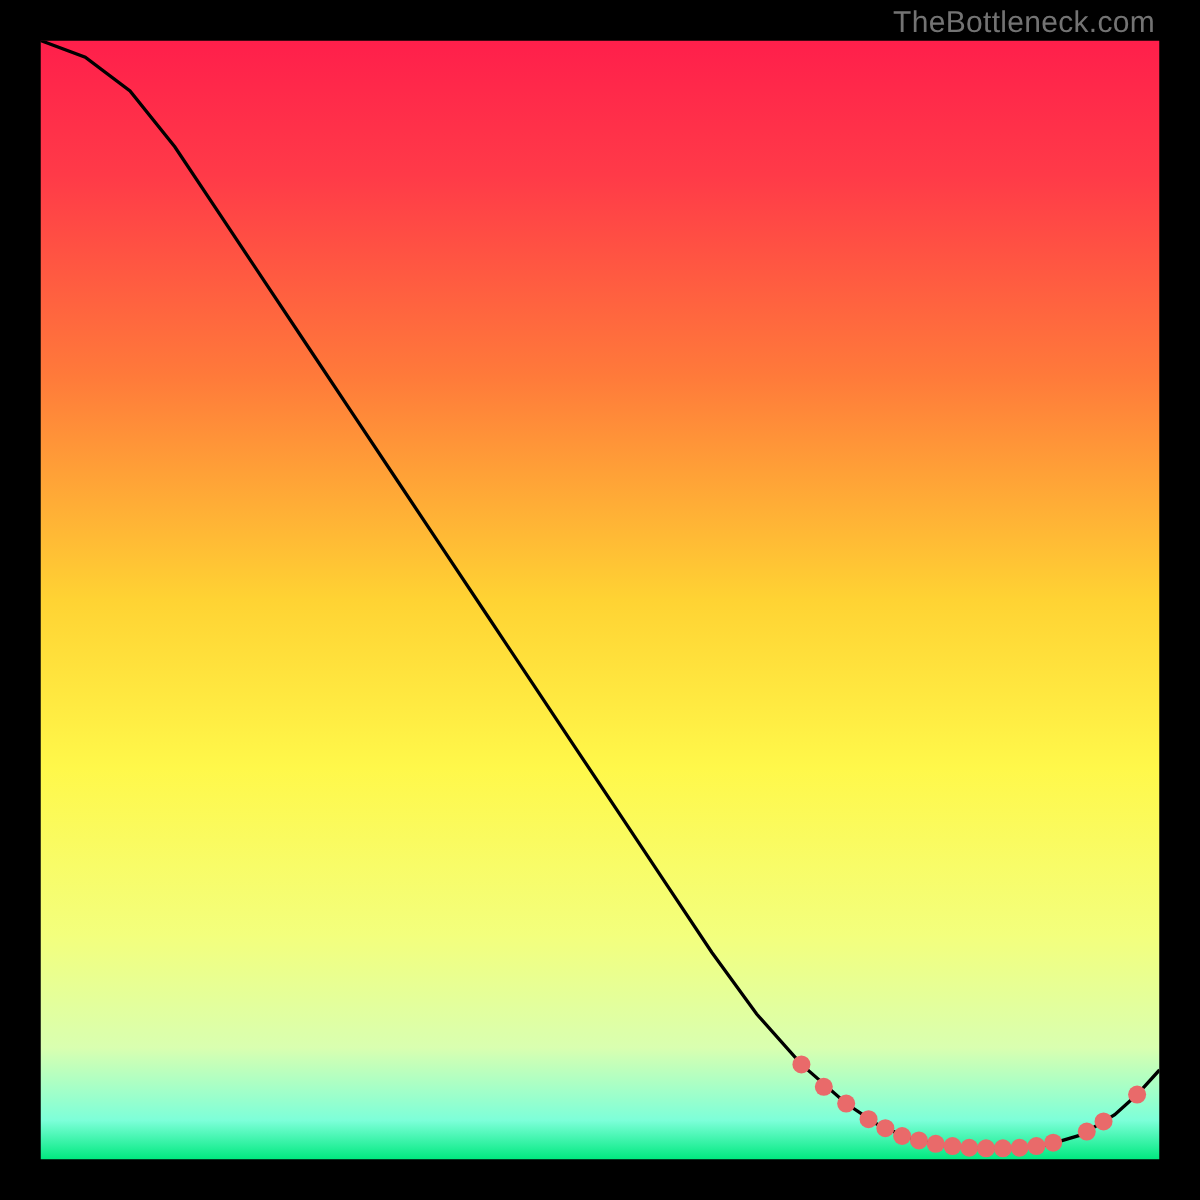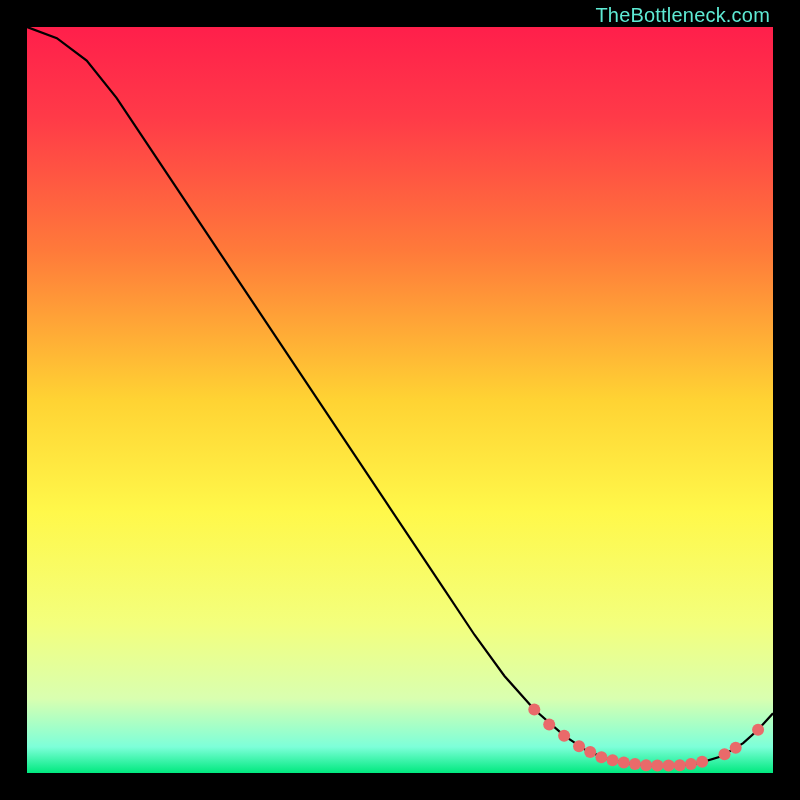--- a/index.html
+++ b/index.html
@@ -23,21 +23,21 @@
     position: absolute;
     left: 0;
     top: 0;
     width: 746px;
     height: 746px;
   }
   .watermark {
     position: absolute;
     top: 4px;
     right: 30px;
-    color: #5eead4;
+    color: #737373;
     font-size: 20px;
     font-weight: 500;
     letter-spacing: 0.2px;
     text-align: center;
   }
   svg { display: block; }
 </style>
 </head>
 <body>
 

